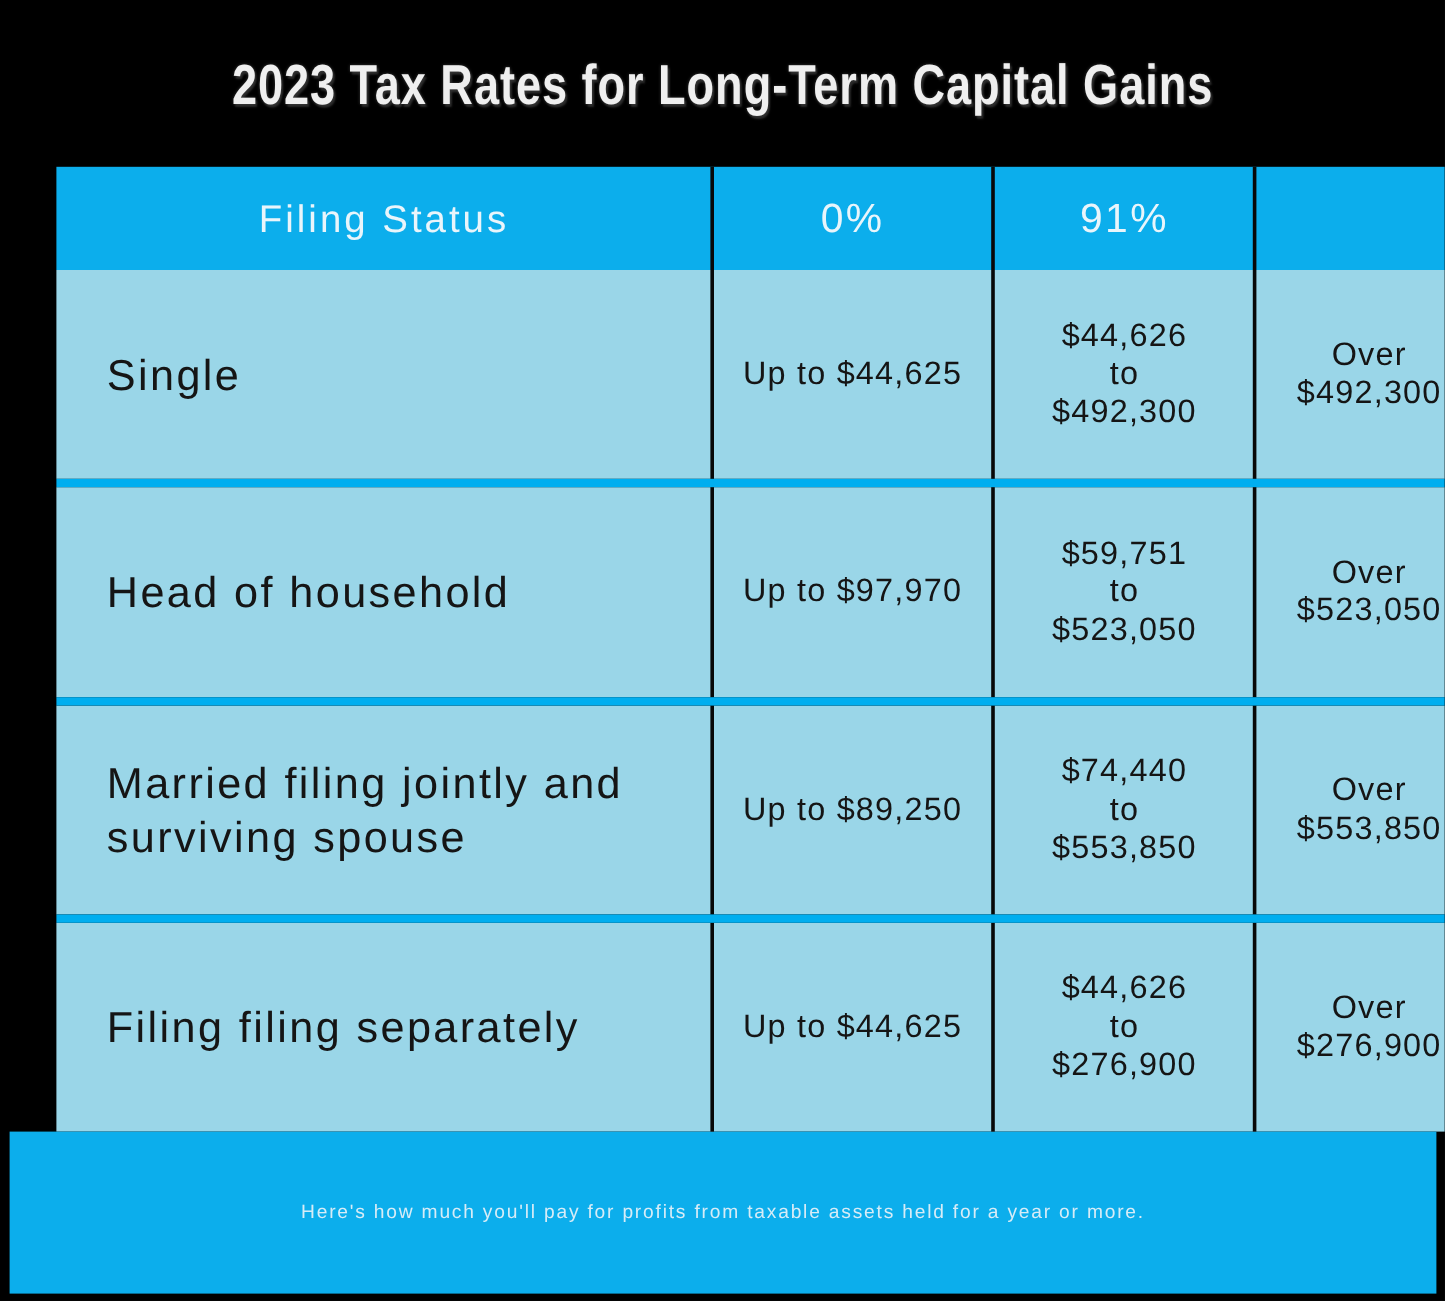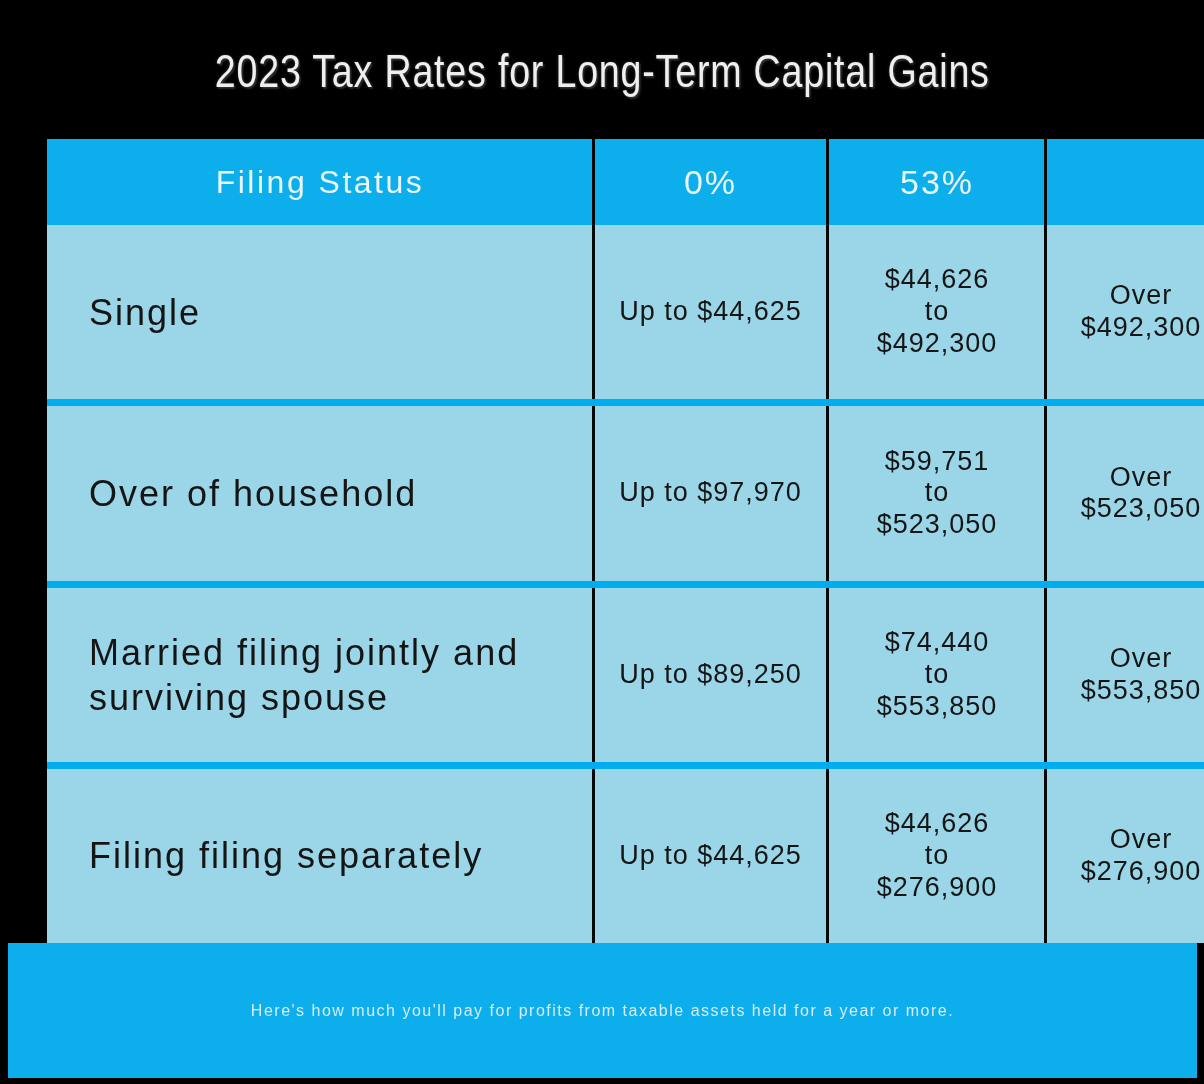--- a/index.html
+++ b/index.html
@@ -20,21 +20,21 @@
     position:relative;
     width:1204px;height:1084px;
     background:var(--bg);
     overflow:hidden;
     margin:0 auto;
   }
   .title{
     position:absolute;left:0;top:38px;width:1204px;height:64px;
     display:flex;align-items:center;justify-content:center;
     color:var(--title-text);
-    font-size:47px;font-weight:400;letter-spacing:1px;
+    font-size:47px;font-weight:700;letter-spacing:1px;
     white-space:nowrap;
   }
   .title .squeeze{
     display:inline-block;
     transform:scaleX(0.8);
     transform-origin:center center;
     text-shadow:0 0 3px #3c3c3c, 2px 2px 2px #2b2b2b;
   }
   .panel{
     position:absolute;left:8px;top:139px;width:1189px;height:720px;margin-left:39px;
@@ -106,21 +106,21 @@
 
   <div class="title">
     <span class="squeeze">2023 Tax Rates for Long-Term Capital Gains</span>
   </div>
 
   <div class="panel">
 
     <div class="grid-row thead">
       <div class="cell status">Filing Status</div>
       <div class="cell pct">0%</div>
-      <div class="cell pct">53%</div>
+      <div class="cell pct">91%</div>
     </div>
 
     <div class="tbody">
 
       <div class="grid-row trow">
         <div class="cell label">
           <div class="txt">Single</div>
         </div>
         <div class="cell val">
           <div>Up to $44,625</div>
@@ -133,21 +133,21 @@
         <div class="cell val">
           <div>Over</div>
           <div>$492,300</div>
         </div>
       </div>
 
       <div class="sep"></div>
 
       <div class="grid-row trow">
         <div class="cell label">
-          <div class="txt">Over of household</div>
+          <div class="txt">Head of household</div>
         </div>
         <div class="cell val">
           <div>Up to $97,970</div>
         </div>
         <div class="cell val">
           <div>$59,751</div>
           <div>to</div>
           <div>$523,050</div>
         </div>
         <div class="cell val">

